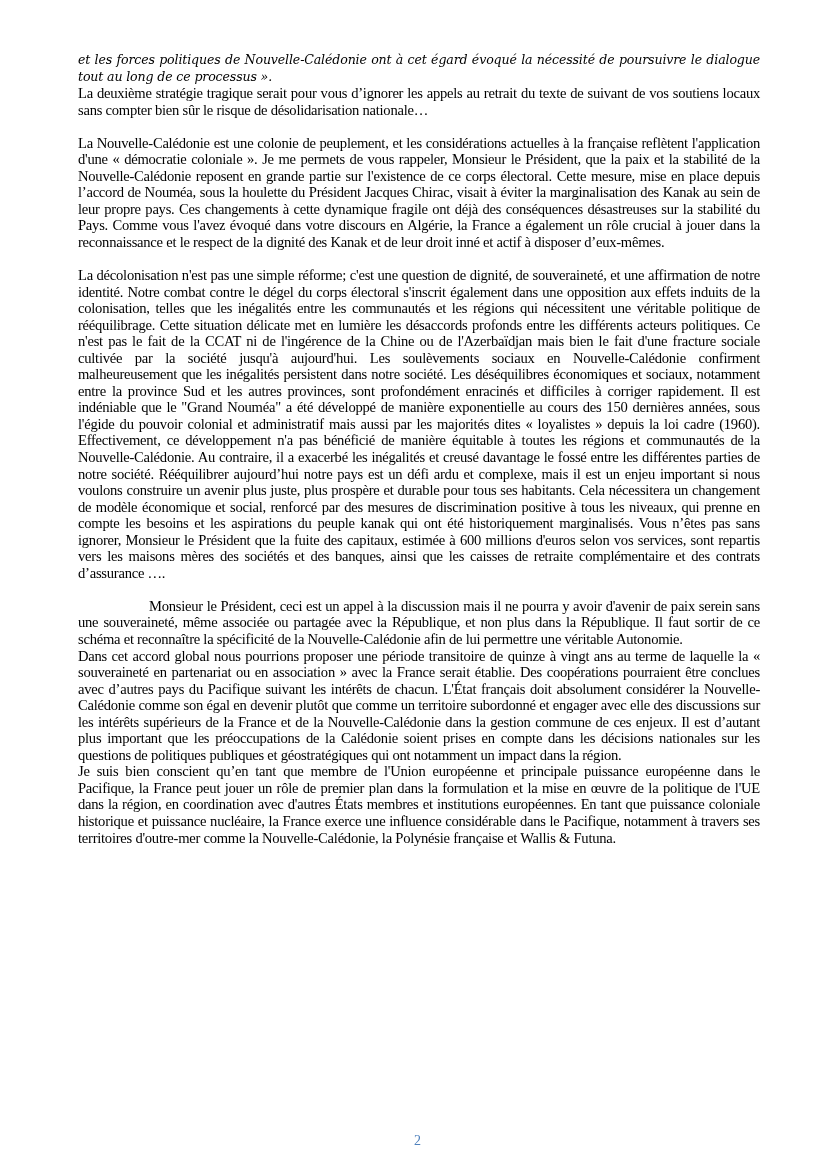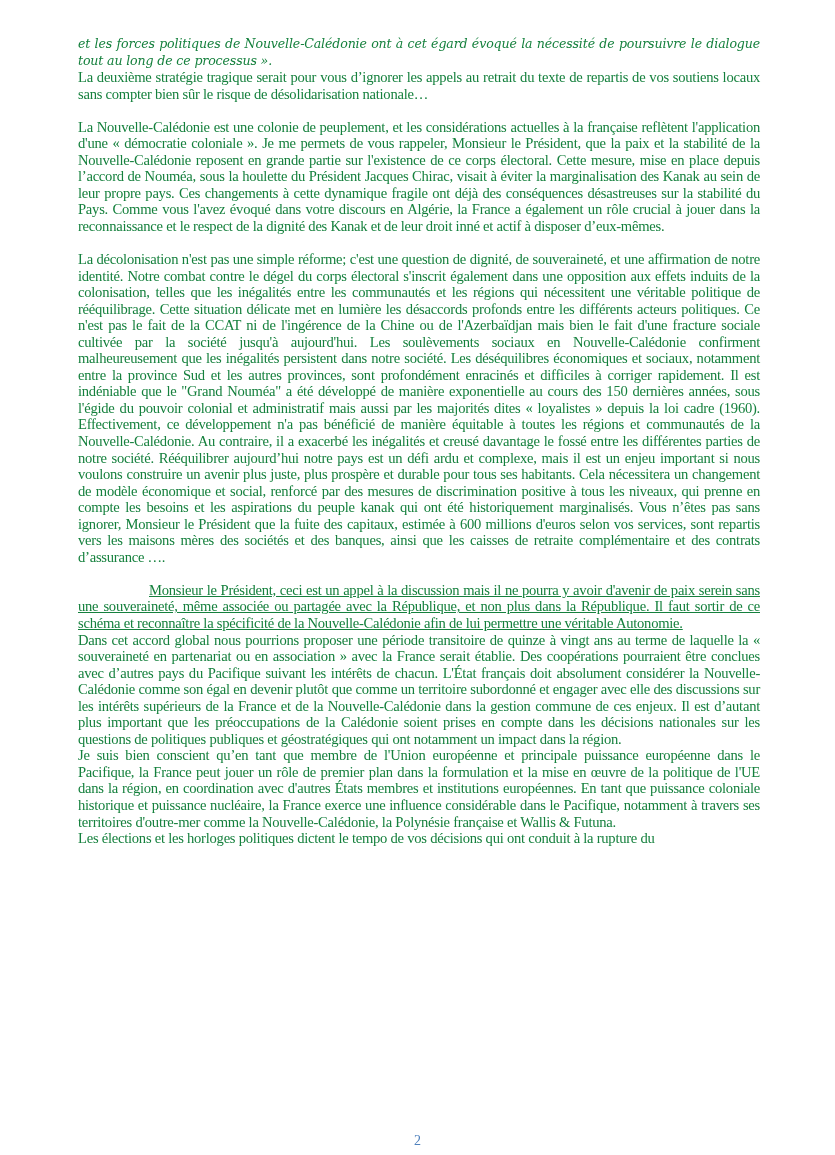--- a/index.html
+++ b/index.html
@@ -1,42 +1,41 @@
 <!DOCTYPE html>
 <html><head>
 <meta charset="utf-8">
 <style>
   html, body { margin: 0; padding: 0; background: #ffffff; }
   body { width: 835px; height: 1155px; position: relative; overflow: hidden; }
   .page {
-    position: absolute; left: 78px; top: 36px; width: 682px;
+    position: absolute; left: 78px; top: 52px; width: 682px;
     font-family: "Liberation Serif", serif;
-    font-size: 14.6px; line-height: 16.55px; color: #15803d;
+    font-size: 14.6px; line-height: 16.55px; color: #000000;
     letter-spacing: -0.25px;
   }
   .para { margin: 0; text-align: justify; }
   .para.quote { font-family: "DejaVu Serif", serif; font-style: italic; font-size: 12.6px; letter-spacing: -0.15px; }
-  .para.indent { text-indent: 71px; text-decoration: underline; }
+  .para.indent { text-indent: 71px; }
   .gap { height: 16.5px; }
   .pagenum {
     position: absolute; left: 0; width: 835px; top: 1133px;
     text-align: center; font-family: "Liberation Serif", serif;
     font-size: 14px; color: #4f81bd;
   }
 </style>
 </head>
 <body>
 
 <div class="page">
   <p class="para quote">et les forces politiques de Nouvelle-Calédonie ont à cet égard évoqué la nécessité de poursuivre le dialogue tout au long de ce processus ».</p>
-  <p class="para">La deuxième stratégie tragique serait pour vous d’ignorer les appels au retrait du texte de repartis de vos soutiens locaux sans compter bien sûr le risque de désolidarisation nationale…</p>
+  <p class="para">La deuxième stratégie tragique serait pour vous d’ignorer les appels au retrait du texte de suivant de vos soutiens locaux sans compter bien sûr le risque de désolidarisation nationale…</p>
   <div class="gap"></div>
   <p class="para">La Nouvelle-Calédonie est une colonie de peuplement, et les considérations actuelles à la française reflètent l'application d'une « démocratie coloniale ». Je me permets de vous rappeler, Monsieur le Président, que la paix et la stabilité de la Nouvelle-Calédonie reposent en grande partie sur l'existence de ce corps électoral. Cette mesure, mise en place depuis l’accord de Nouméa, sous la houlette du Président Jacques Chirac, visait à éviter la marginalisation des Kanak au sein de leur propre pays. Ces changements à cette dynamique fragile ont déjà des conséquences désastreuses sur la stabilité du Pays. Comme vous l'avez évoqué dans votre discours en Algérie, la France a également un rôle crucial à jouer dans la reconnaissance et le respect de la dignité des Kanak et de leur droit inné et actif à disposer d’eux-mêmes.</p>
   <div class="gap"></div>
   <p class="para">La décolonisation n'est pas une simple réforme; c'est une question de dignité, de souveraineté, et une affirmation de notre identité. Notre combat contre le dégel du corps électoral s'inscrit également dans une opposition aux effets induits de la colonisation, telles que les inégalités entre les communautés et les régions qui nécessitent une véritable politique de rééquilibrage. Cette situation délicate met en lumière les désaccords profonds entre les différents acteurs politiques. Ce n'est pas le fait de la CCAT ni de l'ingérence de la Chine ou de l'Azerbaïdjan mais bien le fait d'une fracture sociale cultivée par la société jusqu'à aujourd'hui. Les soulèvements sociaux en Nouvelle-Calédonie confirment malheureusement que les inégalités persistent dans notre société. Les déséquilibres économiques et sociaux, notamment entre la province Sud et les autres provinces, sont profondément enracinés et difficiles à corriger rapidement. Il est indéniable que le "Grand Nouméa" a été développé de manière exponentielle au cours des 150 dernières années, sous l'égide du pouvoir colonial et administratif mais aussi par les majorités dites « loyalistes » depuis la loi cadre (1960). Effectivement, ce développement n'a pas bénéficié de manière équitable à toutes les régions et communautés de la Nouvelle-Calédonie. Au contraire, il a exacerbé les inégalités et creusé davantage le fossé entre les différentes parties de notre société. Rééquilibrer aujourd’hui notre pays est un défi ardu et complexe, mais il est un enjeu important si nous voulons construire un avenir plus juste, plus prospère et durable pour tous ses habitants. Cela nécessitera un changement de modèle économique et social, renforcé par des mesures de discrimination positive à tous les niveaux, qui prenne en compte les besoins et les aspirations du peuple kanak qui ont été historiquement marginalisés. Vous n’êtes pas sans ignorer, Monsieur le Président que la fuite des capitaux, estimée à 600 millions d'euros selon vos services, sont repartis vers les maisons mères des sociétés et des banques, ainsi que les caisses de retraite complémentaire et des contrats d’assurance ….</p>
   <div class="gap"></div>
   <p class="para indent">Monsieur le Président, ceci est un appel à la discussion mais il ne pourra y avoir d'avenir de paix serein sans une souveraineté, même associée ou partagée avec la République, et non plus dans la République. Il faut sortir de ce schéma et reconnaître la spécificité de la Nouvelle-Calédonie afin de lui permettre une véritable Autonomie.</p>
   <p class="para">Dans cet accord global nous pourrions proposer une période transitoire de quinze à vingt ans au terme de laquelle la « souveraineté en partenariat ou en association » avec la France serait établie. Des coopérations pourraient être conclues avec d’autres pays du Pacifique suivant les intérêts de chacun. L'État français doit absolument considérer la Nouvelle-Calédonie comme son égal en devenir plutôt que comme un territoire subordonné et engager avec elle des discussions sur les intérêts supérieurs de la France et de la Nouvelle-Calédonie dans la gestion commune de ces enjeux. Il est d’autant plus important que les préoccupations de la Calédonie soient prises en compte dans les décisions nationales sur les questions de politiques publiques et géostratégiques qui ont notamment un impact dans la région.</p>
   <p class="para">Je suis bien conscient qu’en tant que membre de l'Union européenne et principale puissance européenne dans le Pacifique, la France peut jouer un rôle de premier plan dans la formulation et la mise en œuvre de la politique de l'UE dans la région, en coordination avec d'autres États membres et institutions européennes. En tant que puissance coloniale historique et puissance nucléaire, la France exerce une influence considérable dans le Pacifique, notamment à travers ses territoires d'outre-mer comme la Nouvelle-Calédonie, la Polynésie française et Wallis &amp; Futuna.</p>
-  <p class="para">Les élections et les horloges politiques dictent le tempo de vos décisions qui ont conduit à la rupture du</p>
 </div>
 
 <div class="pagenum">2</div>
 
 </body></html>

